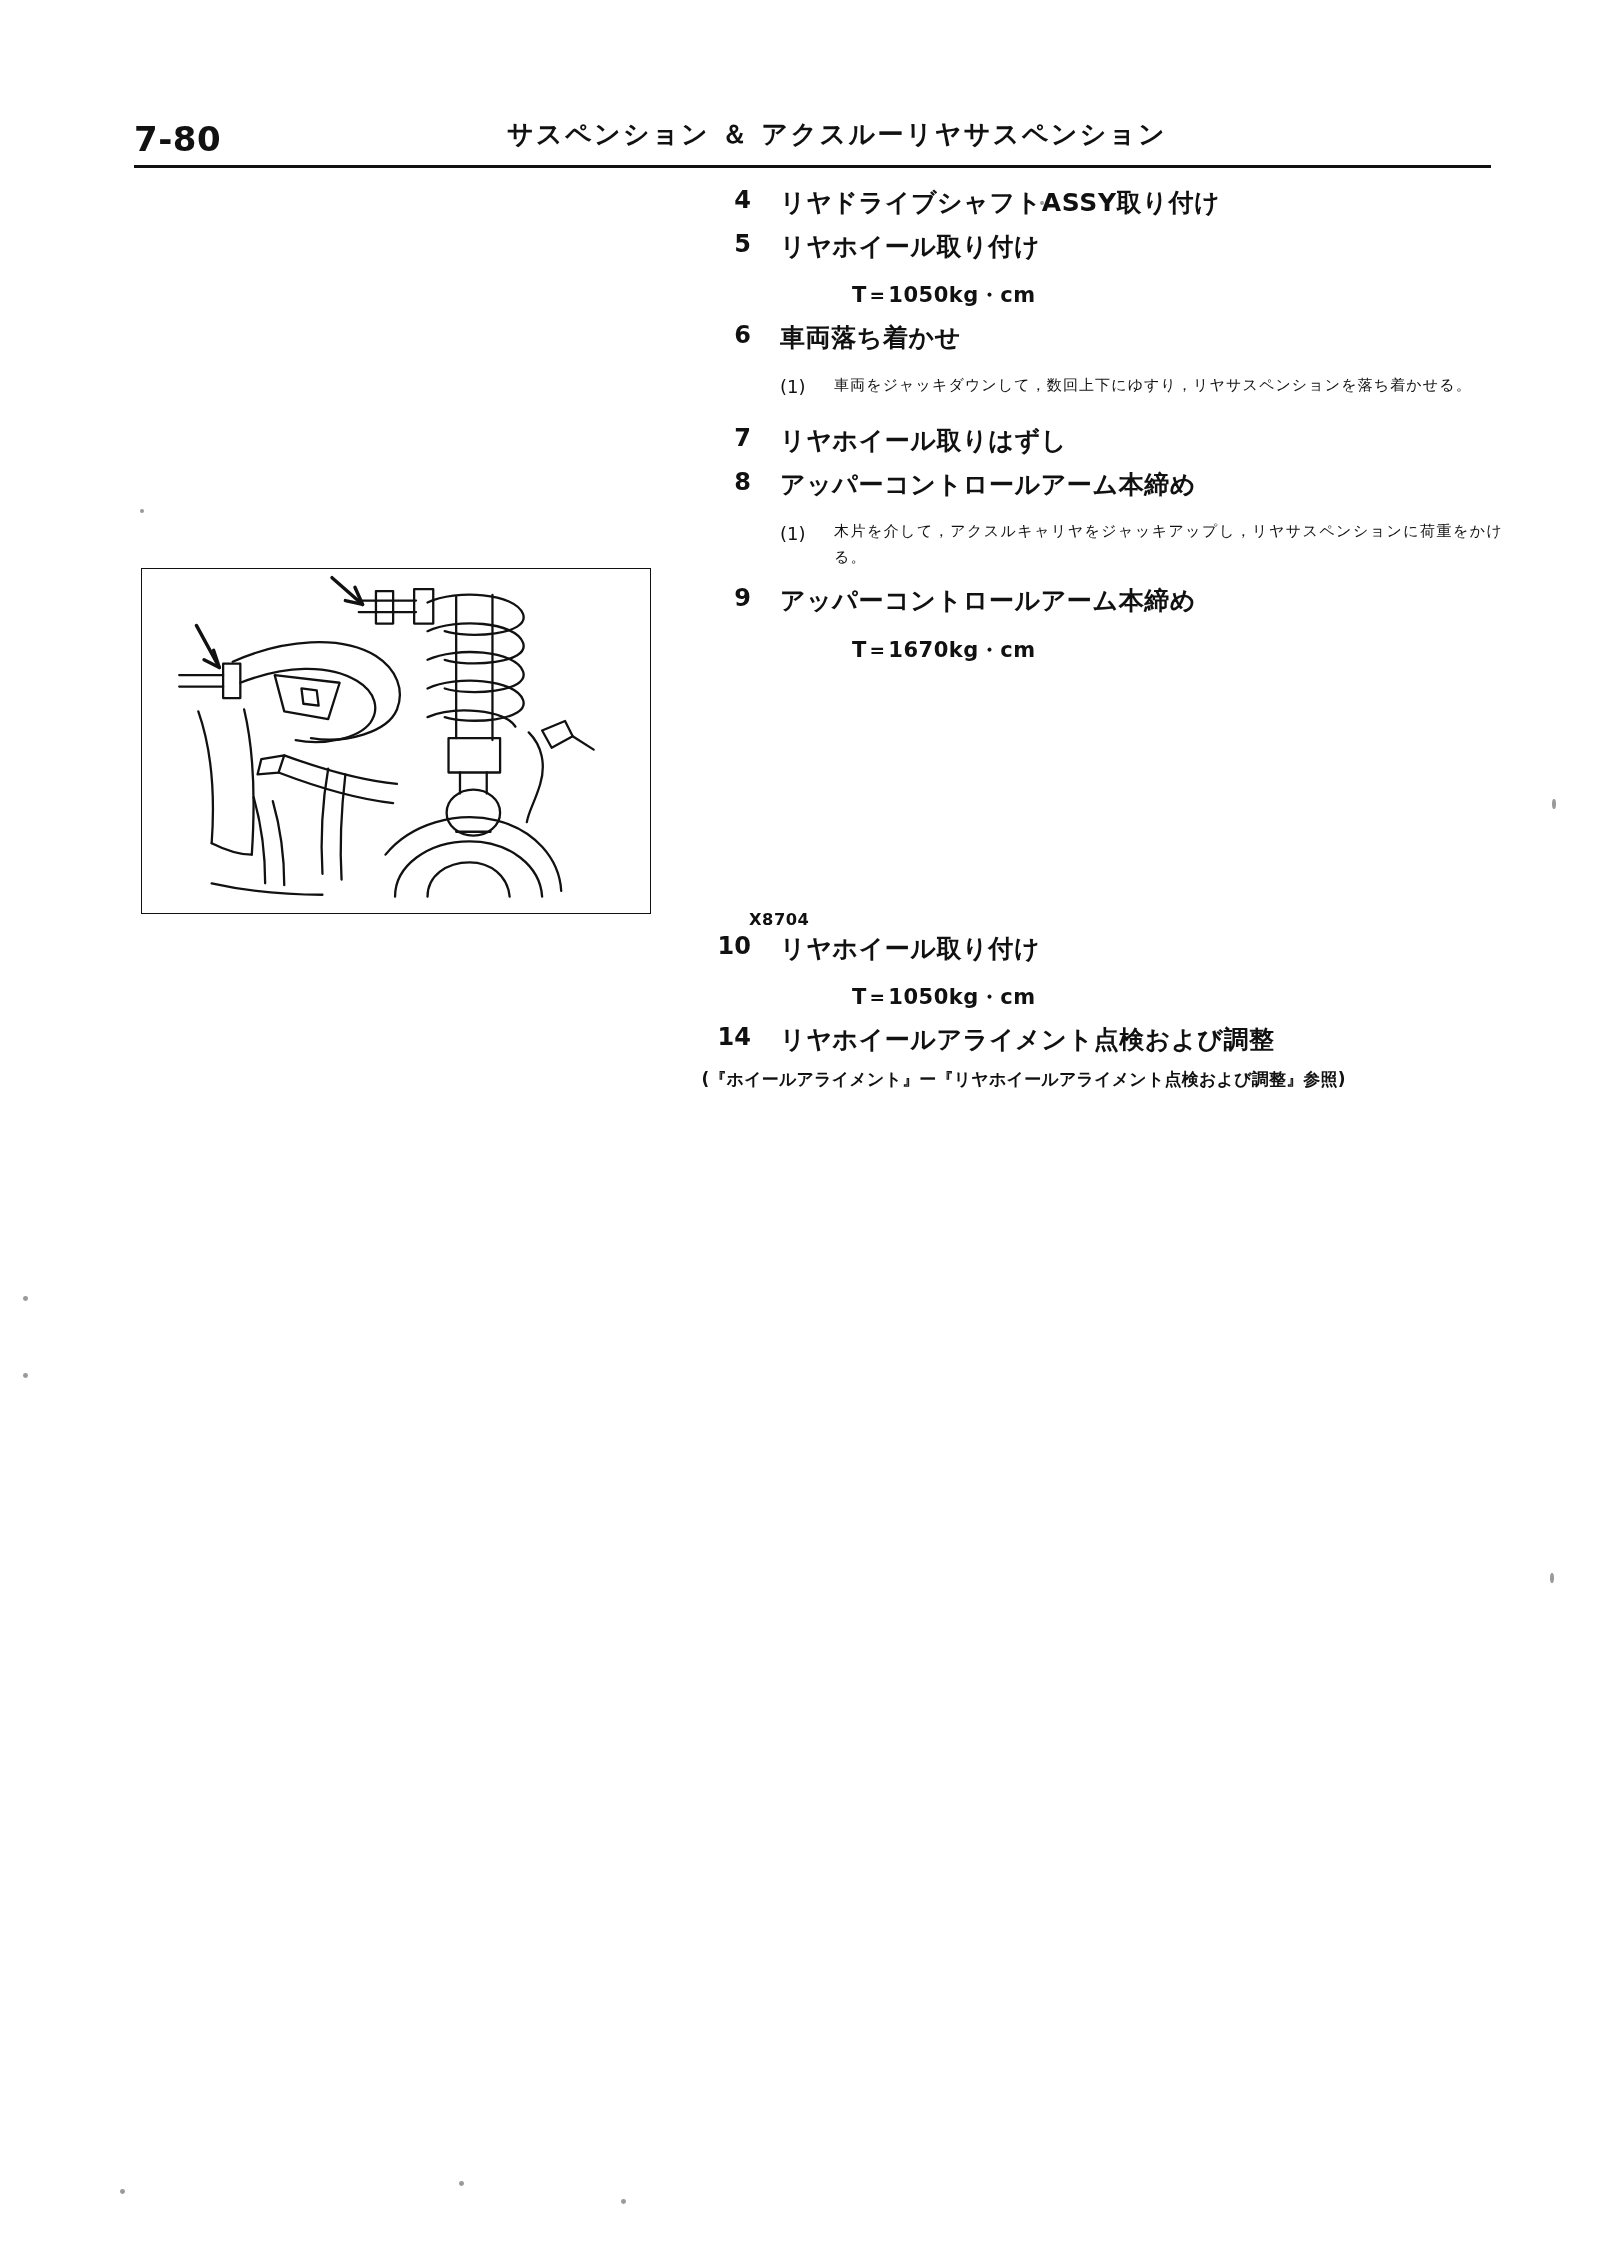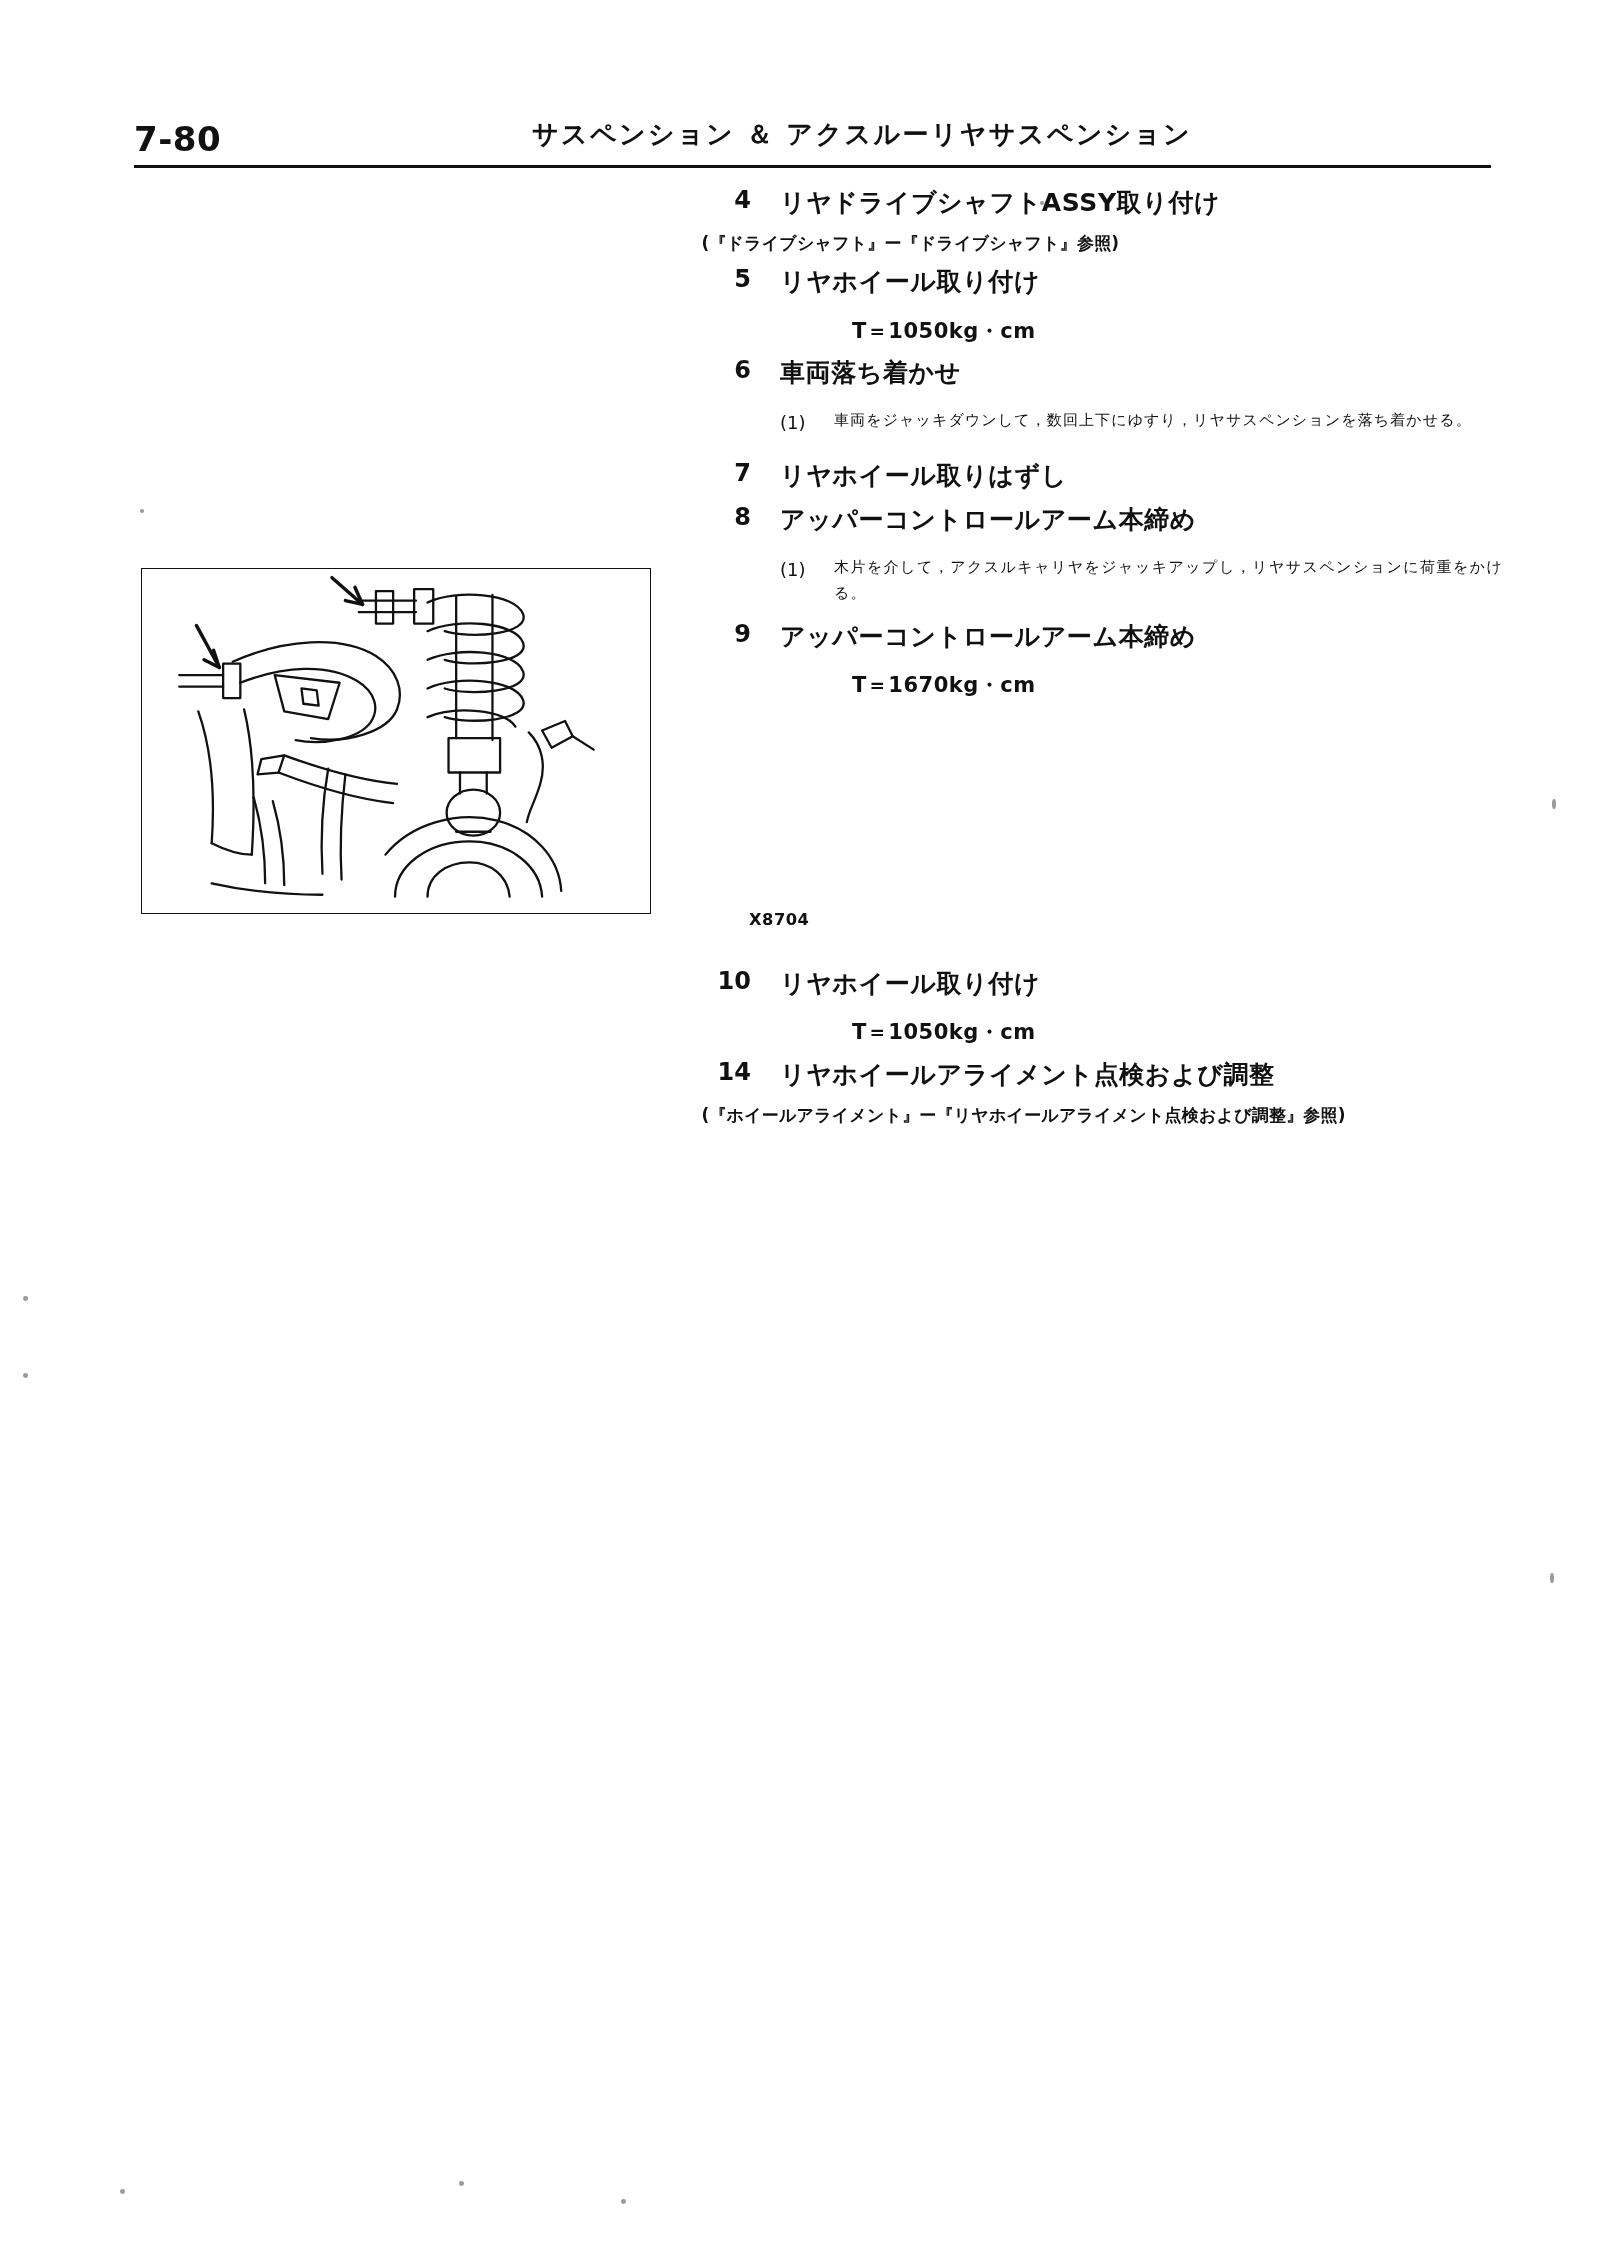--- a/index.html
+++ b/index.html
@@ -38,21 +38,20 @@
     letter-spacing: 0.5px;
     font-family: "DejaVu Sans", "Liberation Sans", sans-serif;
   }
   .header-title {
     position: absolute;
     left: 373px;
     top: 1.9px;
     font-size: 26px;
     font-weight: bold;
     letter-spacing: 2.4px;
-    margin-left: 25px;
   }
   .header-rule {
     position: absolute;
     left: 0;
     top: 50px;
     width: 1357px;
     height: 2.9px;
     background: #111;
   }
 
@@ -254,21 +253,20 @@
     <div class="figure-code">X8704</div>
   </div>
 
   <div class="content">
 
     <div class="step">
       <div class="step-head">
         <span class="step-num">4</span>
         <span class="step-title">リヤドライブシャフトASSY取り付け</span>
       </div>
-      <span class="step-ref">(『ドライブシャフト』ー『ドライブシャフト』参照)</span>
     </div>
 
     <div class="step">
       <div class="step-head">
         <span class="step-num">5</span>
         <span class="step-title">リヤホイール取り付け</span>
       </div>
       <span class="torque">T＝1050kg・cm</span>
     </div>
 

